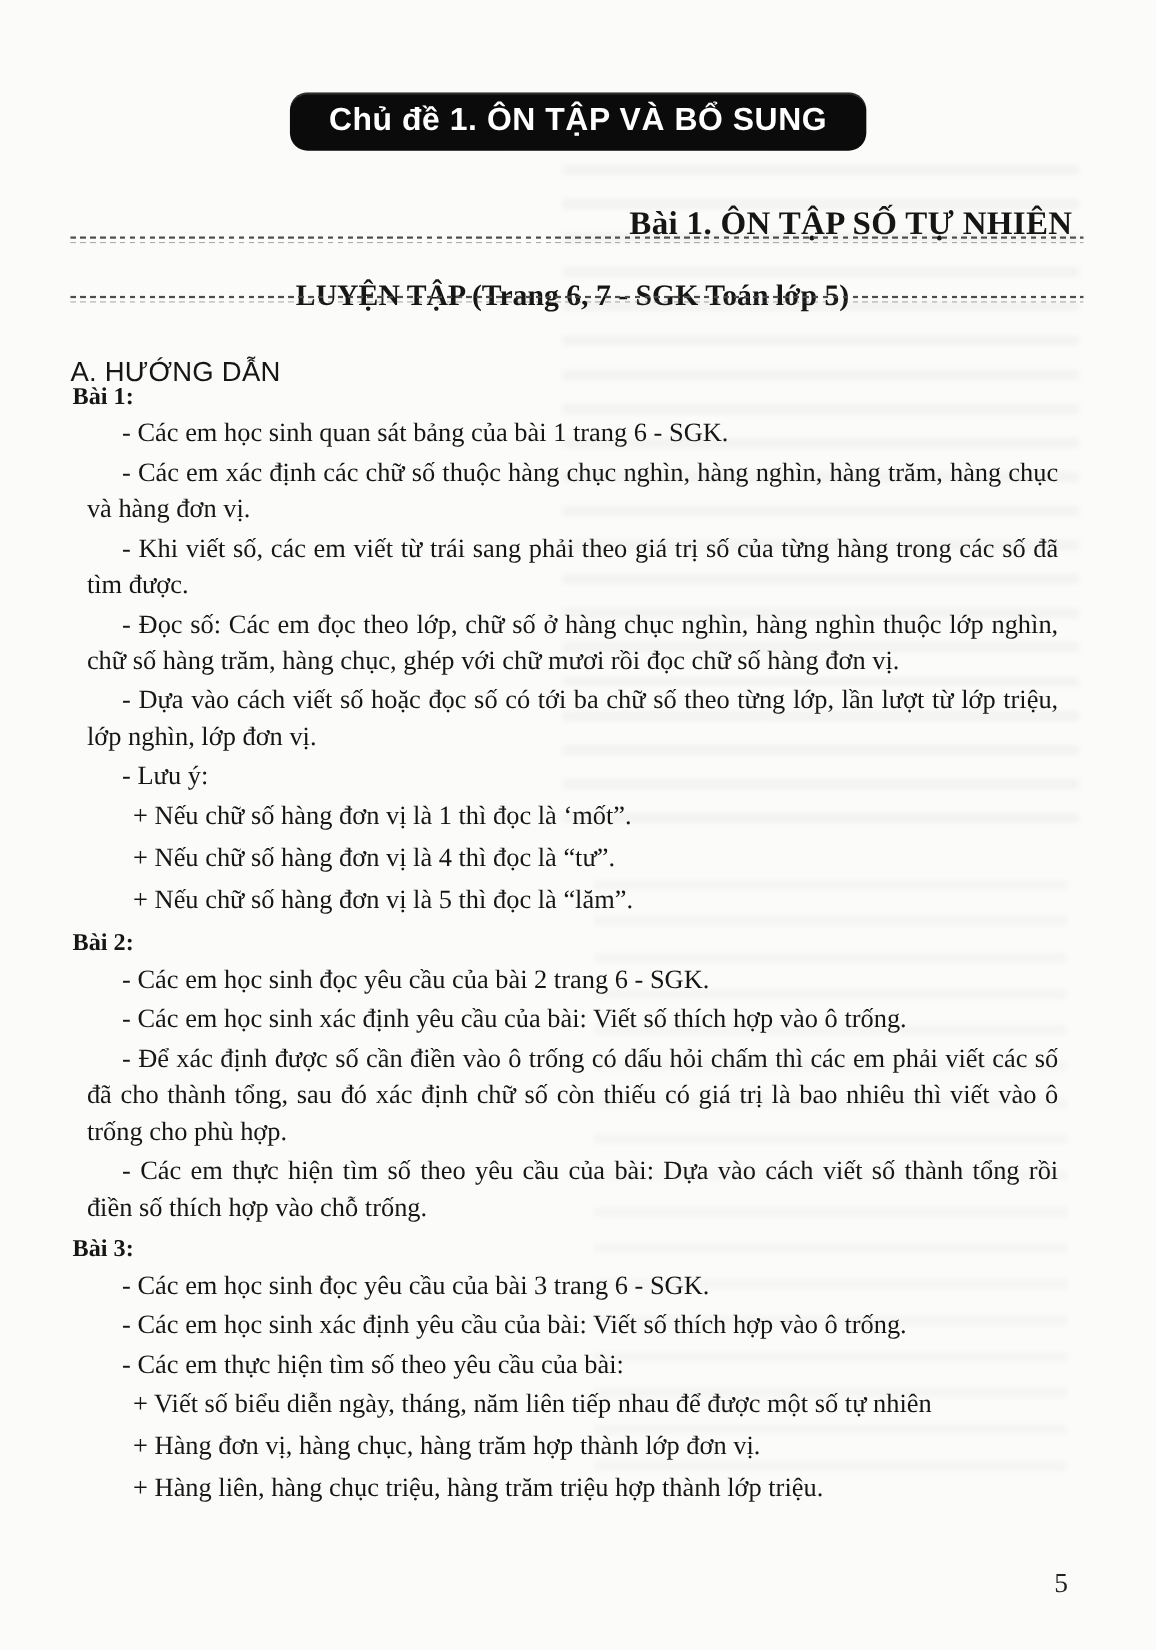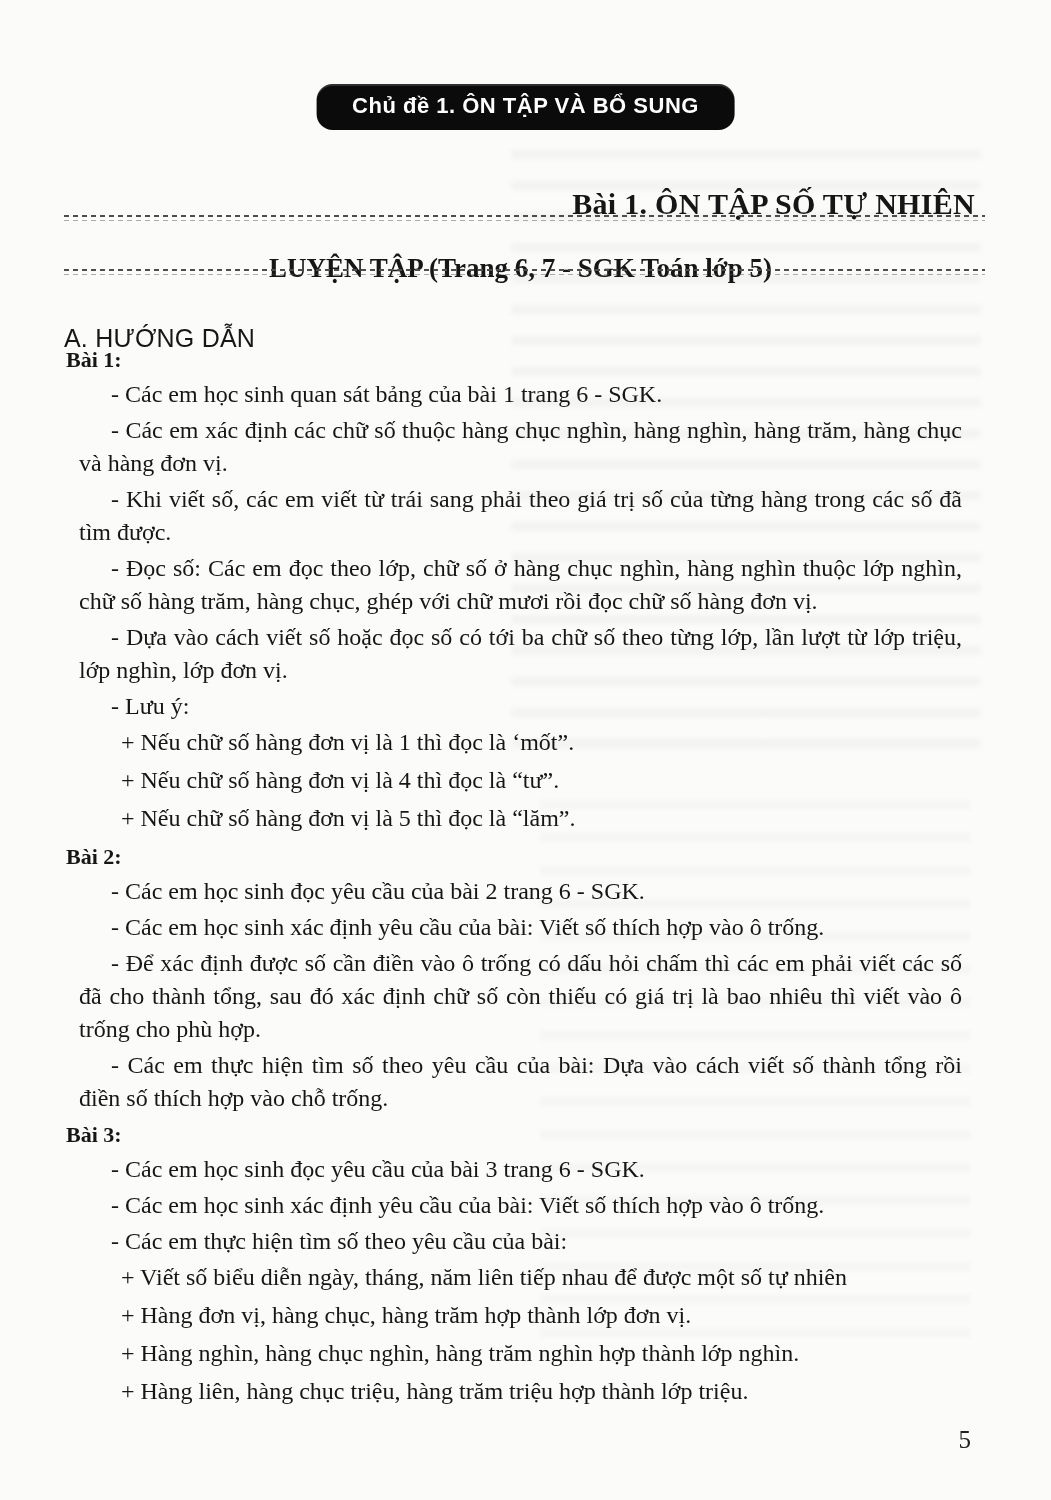--- a/index.html
+++ b/index.html
@@ -23,21 +23,21 @@
     top:800px;left:540px;width:430px;height:560px;opacity:.45;
     background:repeating-linear-gradient(to bottom, rgba(110,120,135,.09) 0 9px, transparent 9px 33px);
   }
 
   .banner{
     position:absolute;top:84px;left:50%;transform:translateX(-50%);
     background:#0b0b0b;color:#ffffff;
     border-radius:16px;
     padding:9px 36px 11px;
     font-family:"Liberation Sans", sans-serif;
-    font-weight:bold;font-size:22px;letter-spacing:.5px;
+    font-weight:bold;font-size:29px;letter-spacing:.5px;
     white-space:nowrap;
     box-shadow:inset 0 2px 0 rgba(255,255,255,.15);
   }
 
   .title{
     position:absolute;top:167px;left:66px;right:76px;
     text-align:right;font-weight:bold;font-size:30px;
     letter-spacing:.3px;
   }
 
@@ -117,20 +117,19 @@
     <p class="para">- Các em học sinh xác định yêu cầu của bài: Viết số thích hợp vào ô trống.</p>
     <p class="para">- Để xác định được số cần điền vào ô trống có dấu hỏi chấm thì các em phải viết các số đã cho thành tổng, sau đó xác định chữ số còn thiếu có giá trị là bao nhiêu thì viết vào ô trống cho phù hợp.</p>
     <p class="para">- Các em thực hiện tìm số theo yêu cầu của bài: Dựa vào cách viết số thành tổng rồi điền số thích hợp vào chỗ trống.</p>
 
     <div class="ex-label">Bài 3:</div>
     <p class="para">- Các em học sinh đọc yêu cầu của bài 3 trang 6 - SGK.</p>
     <p class="para">- Các em học sinh xác định yêu cầu của bài: Viết số thích hợp vào ô trống.</p>
     <p class="para">- Các em thực hiện tìm số theo yêu cầu của bài:</p>
     <p class="para plus">+ Viết số biểu diễn ngày, tháng, năm liên tiếp nhau để được một số tự nhiên</p>
     <p class="para plus">+ Hàng đơn vị, hàng chục, hàng trăm hợp thành lớp đơn vị.</p>
-    <p class="para plus">+ Hàng nghìn, hàng chục nghìn, hàng trăm nghìn hợp thành lớp nghìn.</p>
     <p class="para plus">+ Hàng liên, hàng chục triệu, hàng trăm triệu hợp thành lớp triệu.</p>
 
   </div>
 
   <div class="page-number">5</div>
 
 </div>
 
 </body></html>

